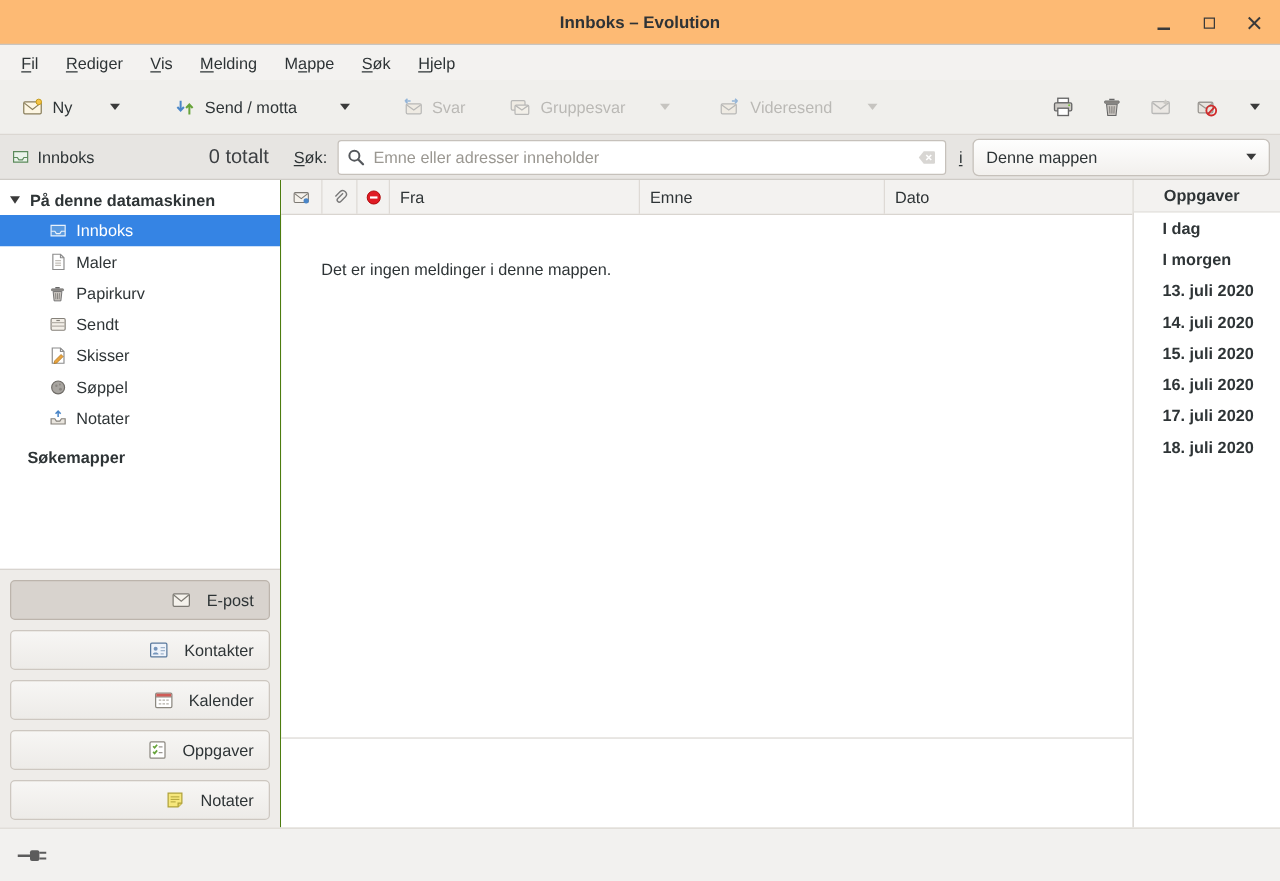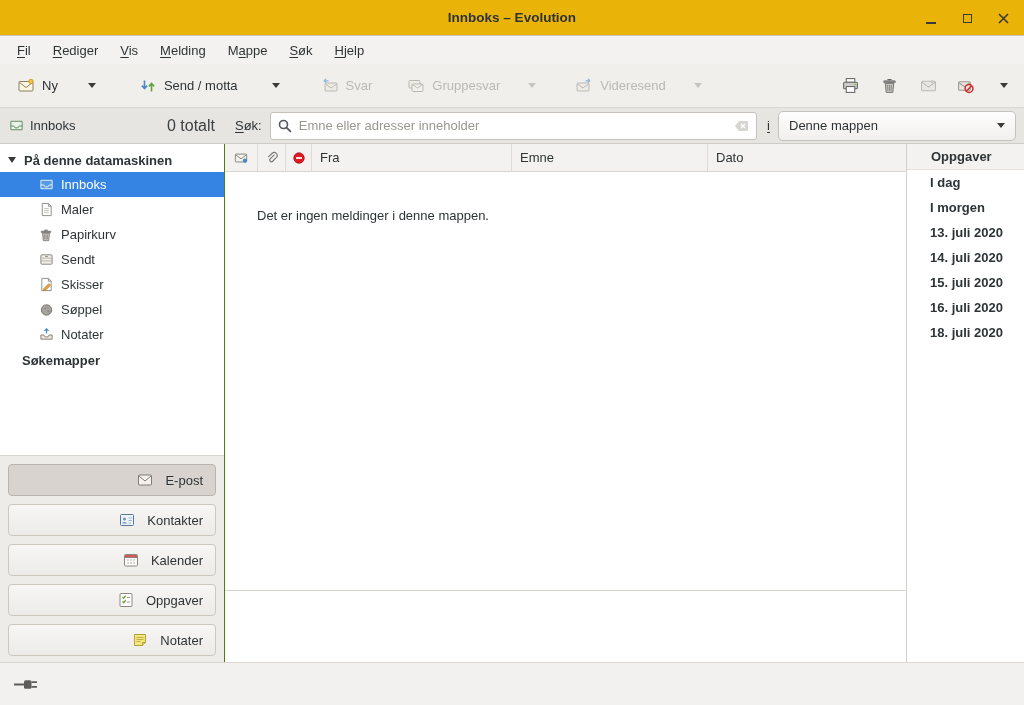--- a/index.html
+++ b/index.html
@@ -1,21 +1,21 @@
 <!DOCTYPE html>
 <html><head>
 <meta charset="utf-8">
 <style>
   * { box-sizing: border-box; margin: 0; padding: 0; }
   html,body { width:1024px; height:705px; }
   body { font-family:"Liberation Sans","DejaVu Sans",sans-serif; font-size:13px; color:#2e3436; background:#fff; }
   .window { width:1024px; height:705px; display:flex; flex-direction:column; overflow:hidden; background:#fff; }
 
   
-  .titlebar { height:36px; flex:none; background:#eab308; border-bottom:1px solid #c9c5c0; position:relative; display:flex; align-items:center; }
+  .titlebar { height:36px; flex:none; background:#fdba74; border-bottom:1px solid #c9c5c0; position:relative; display:flex; align-items:center; }
   .title { flex:1; text-align:center; font-weight:bold; font-size:13.5px; color:#2f3336; }
   .win-controls { position:absolute; right:8px; top:0; height:36px; display:flex; align-items:center; gap:10px; }
   .wc { width:26px; height:26px; display:flex; align-items:center; justify-content:center; border-radius:4px; }
   .wc-min { width:10px; height:2px; background:#3a3a3a; margin-top:9px; }
   .wc-max { width:9px; height:9px; border:1.5px solid #3a3a3a; }
 
   
   .menubar { height:28px; flex:none; background:#f3f2f0; display:flex; align-items:stretch; padding-left:6px; }
   .menu-item { display:flex; align-items:center; padding:0 11px; }
   .u { text-decoration:underline; text-underline-offset:2px; }
@@ -48,21 +48,21 @@
   
   .content { flex:1; min-height:0; display:flex; }
 
   
   .sidebar { width:225px; flex:none; border-right:1px solid #4d7c0f; display:flex; flex-direction:column; background:#fff; }
   .tree { flex:1; padding-top:4px; overflow:hidden; }
   .tree-root { height:24px; display:flex; align-items:center; gap:8px; padding-left:8px; font-weight:bold; }
   .expander { width:0; height:0; border-left:4.5px solid transparent; border-right:4.5px solid transparent; border-top:6px solid #3a3a3a; }
   .tree-item { height:25px; display:flex; align-items:center; gap:7px; padding-left:38px; }
   .tree-item.selected { background:#3584e4; color:#ffffff; }
-  .tree-section { height:25px; display:flex; align-items:center; font-weight:bold; padding-left:22px; margin-top:1px; }
+  .tree-section { height:25px; display:flex; align-items:flex-end; font-weight:bold; padding-left:22px; margin-top:1px; }
   .ficon { display:flex; width:16px; justify-content:center; }
 
   .switcher { flex:none; background:#eeece9; border-top:1px solid #d8d4cf; padding:8px 8px 6px; display:flex; flex-direction:column; gap:8px; }
   .sw-btn { height:32px; border:1px solid #cdc7c0; border-radius:4px; background:linear-gradient(#f7f6f4,#edebe8); display:flex; align-items:center; gap:12px; padding:0 12px;justify-content:flex-end; }
   .sw-btn.active { background:#d8d3ce; border-color:#bcb4ac; }
 
   
   .main { flex:1; min-width:0; display:flex; flex-direction:column; background:#fff; }
   .cols { height:28px; flex:none; display:flex; background:#f3f2f0; border-bottom:1px solid #d9d5d0; }
   .col { display:flex; align-items:center; border-right:1px solid #dedad5; padding:0 8px; }
@@ -426,20 +426,21 @@
     <div class="tasks">
       <div class="tasks-header">
           <span>Oppgaver</span>
         </div>
       <div class="task-date">I dag</div>
       <div class="task-date">I morgen</div>
       <div class="task-date">13. juli 2020</div>
       <div class="task-date">14. juli 2020</div>
       <div class="task-date">15. juli 2020</div>
       <div class="task-date">16. juli 2020</div>
+      <div class="task-date">17. juli 2020</div>
       <div class="task-date">18. juli 2020</div>
     </div>
 
   </div>
 
   <div class="statusbar">
     <svg width="28" height="13" viewBox="0 0 28 13">
         <path d="M0 6.5 h10" stroke="#5c5c5c" stroke-width="2"></path>
         <rect x="10" y="2.2" width="7.5" height="8.6" rx="1.6" fill="#5c5c5c"></rect>
         <path d="M17.5 4.2 h5.5 M17.5 8.8 h5.5" stroke="#5c5c5c" stroke-width="1.7"></path>

